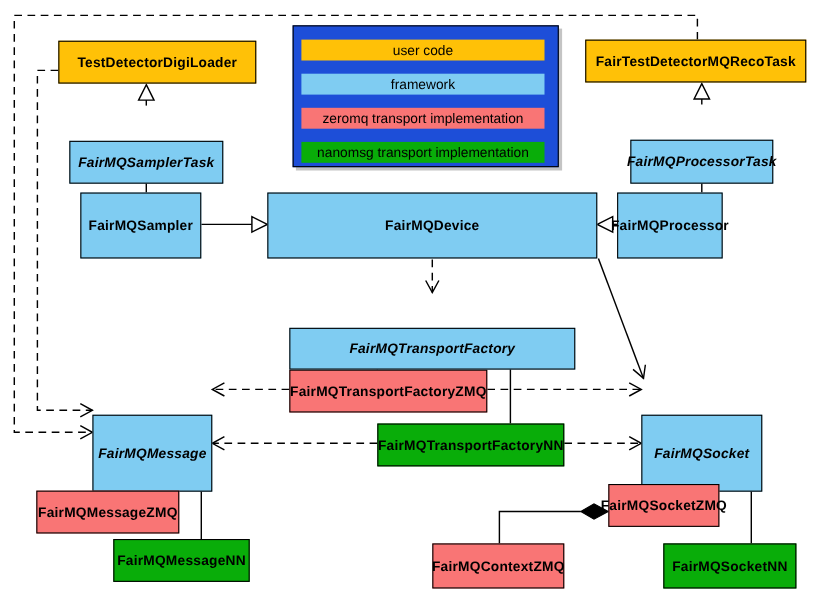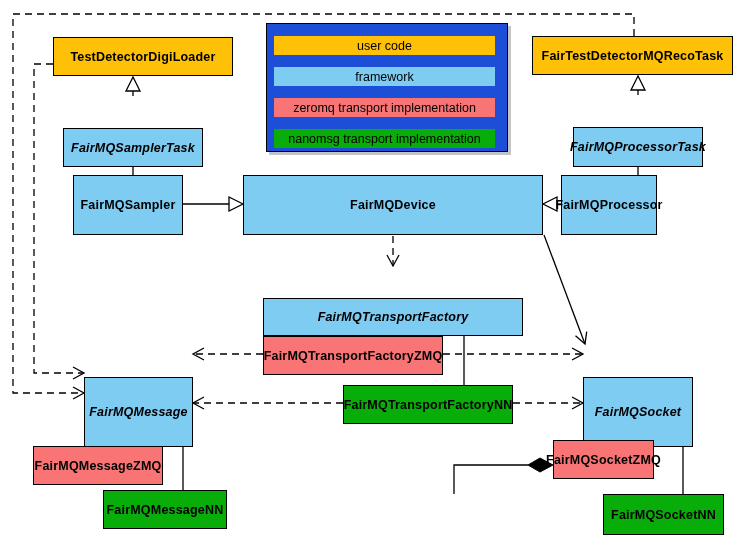--- a/index.html
+++ b/index.html
@@ -202,20 +202,23 @@
   </div>
 
   <div class="node zmq" style="left:553px;top:440px;width:101px;height:39px">
     <span>FairMQSocketZMQ</span>
   </div>
 
   <div class="node nn" style="left:603px;top:494px;width:121px;height:41px">
     <span>FairMQSocketNN</span>
   </div>
 
+  <div class="node zmq" style="left:393px;top:494px;width:120px;height:41px">
+    <span>FairMQContextZMQ</span>
+  </div>
 
   <div id="legend">
     <div class="lbar user" style="top:12px">
       <span>user code</span>
     </div>
     <div class="lbar fw" style="top:43px">
       <span>framework</span>
     </div>
     <div class="lbar zmq" style="top:74px">
       <span>zeromq transport implementation</span>

